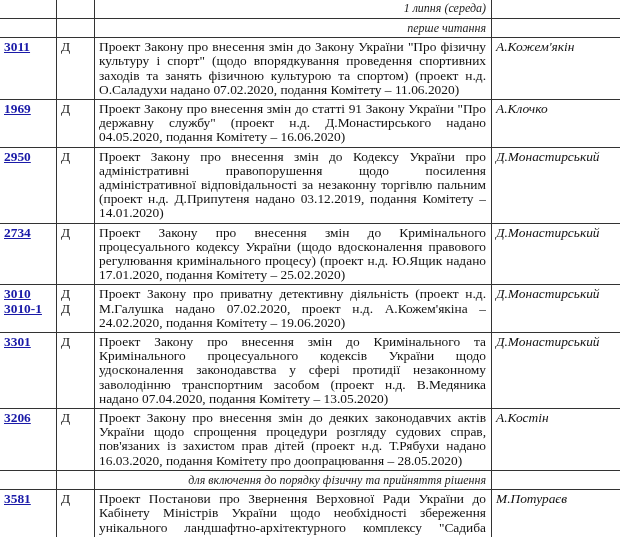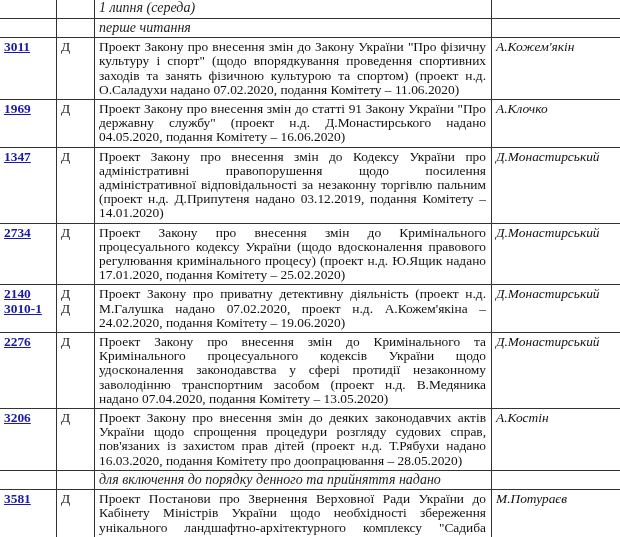--- a/index.html
+++ b/index.html
@@ -17,21 +17,21 @@
   table.agenda td {
     border: 1px solid #333;
     vertical-align: top;
     padding: 2px 5px 2px 4px;
   }
   col.c-num { width: 57px; }
   col.c-type { width: 38px; }
   col.c-desc { width: 397px; }
   col.c-resp { width: 138px; }
   td.desc { text-align: justify; margin-top: 38px; }
-  td.section { text-align: left; font-style: italic; font-size: 14px; color: #222; padding-top: 1px; padding-bottom: 1px; }
+  td.section { text-align: right; font-style: italic; font-size: 12px; color: #222; padding-top: 1px; padding-bottom: 1px; }
   td.resp { font-style: italic; }
   a.billno { color: #1a1aa8; text-decoration: underline; display: block; font-weight: bold; }
   .type-line { display: block; }
   tr.header-row td { height: 15px; }
   tr.section-row td { height: 14px; }
 </style>
 </head>
 <body>
 
 <table class="agenda">
@@ -69,74 +69,74 @@
           <a class="billno" href="#">1969</a>
         </td>
         <td>
           <span class="type-line">Д</span>
         </td>
         <td class="desc">Проект Закону про внесення змін до статті 91 Закону України "Про державну службу" (проект н.д. Д.Монастирського надано 04.05.2020, подання Комітету – 16.06.2020)</td>
         <td class="resp">А.Клочко</td>
       </tr>
       <tr>
         <td>
-          <a class="billno" href="#">1347</a>
+          <a class="billno" href="#">2950</a>
         </td>
         <td>
           <span class="type-line">Д</span>
         </td>
         <td class="desc">Проект Закону про внесення змін до Кодексу України про адміністративні правопорушення щодо посилення адміністративної відповідальності за незаконну торгівлю пальним (проект н.д. Д.Припутеня надано 03.12.2019, подання Комітету – 14.01.2020)</td>
         <td class="resp">Д.Монастирський</td>
       </tr>
       <tr>
         <td>
           <a class="billno" href="#">2734</a>
         </td>
         <td>
           <span class="type-line">Д</span>
         </td>
         <td class="desc">Проект Закону про внесення змін до Кримінального процесуального кодексу України (щодо вдосконалення правового регулювання кримінального процесу) (проект н.д. Ю.Ящик надано 17.01.2020, подання Комітету – 25.02.2020)</td>
         <td class="resp">Д.Монастирський</td>
       </tr>
       <tr>
         <td>
-          <a class="billno" href="#">2140</a>
+          <a class="billno" href="#">3010</a>
           <a class="billno" href="#">3010-1</a>
         </td>
         <td>
           <span class="type-line">Д</span>
           <span class="type-line">Д</span>
         </td>
         <td class="desc">Проект Закону про приватну детективну діяльність (проект н.д. М.Галушка надано 07.02.2020, проект н.д. А.Кожем'якіна – 24.02.2020, подання Комітету – 19.06.2020)</td>
         <td class="resp">Д.Монастирський</td>
       </tr>
       <tr>
         <td>
-          <a class="billno" href="#">2276</a>
+          <a class="billno" href="#">3301</a>
         </td>
         <td>
           <span class="type-line">Д</span>
         </td>
         <td class="desc">Проект Закону про внесення змін до Кримінального та Кримінального процесуального кодексів України щодо удосконалення законодавства у сфері протидії незаконному заволодінню транспортним засобом (проект н.д. В.Медяника надано 07.04.2020, подання Комітету – 13.05.2020)</td>
         <td class="resp">Д.Монастирський</td>
       </tr>
       <tr>
         <td>
           <a class="billno" href="#">3206</a>
         </td>
         <td>
           <span class="type-line">Д</span>
         </td>
         <td class="desc">Проект Закону про внесення змін до деяких законодавчих актів України щодо спрощення процедури розгляду судових справ, пов'язаних із захистом прав дітей (проект н.д. Т.Рябухи надано 16.03.2020, подання Комітету про доопрацювання – 28.05.2020)</td>
         <td class="resp">А.Костін</td>
       </tr>
       <tr class="section-row">
         <td></td>
         <td></td>
-        <td class="section">для включення до порядку денного та прийняття надано</td>
+        <td class="section">для включення до порядку фізичну та прийняття рішення</td>
         <td></td>
       </tr>
       <tr>
         <td>
           <a class="billno" href="#">3581</a>
         </td>
         <td>
           <span class="type-line">Д</span>
         </td>
         <td class="desc">Проект Постанови про Звернення Верховної Ради України до Кабінету Міністрів України щодо необхідності збереження унікального ландшафтно-архітектурного комплексу "Садиба Даховських" та створення на його базі державного ландшафтно-паркового музею Історії Українського Війська (проект н.д. А.Яценка надано 05.06.2020, подання Комітету – 19.06.2020)</td>

